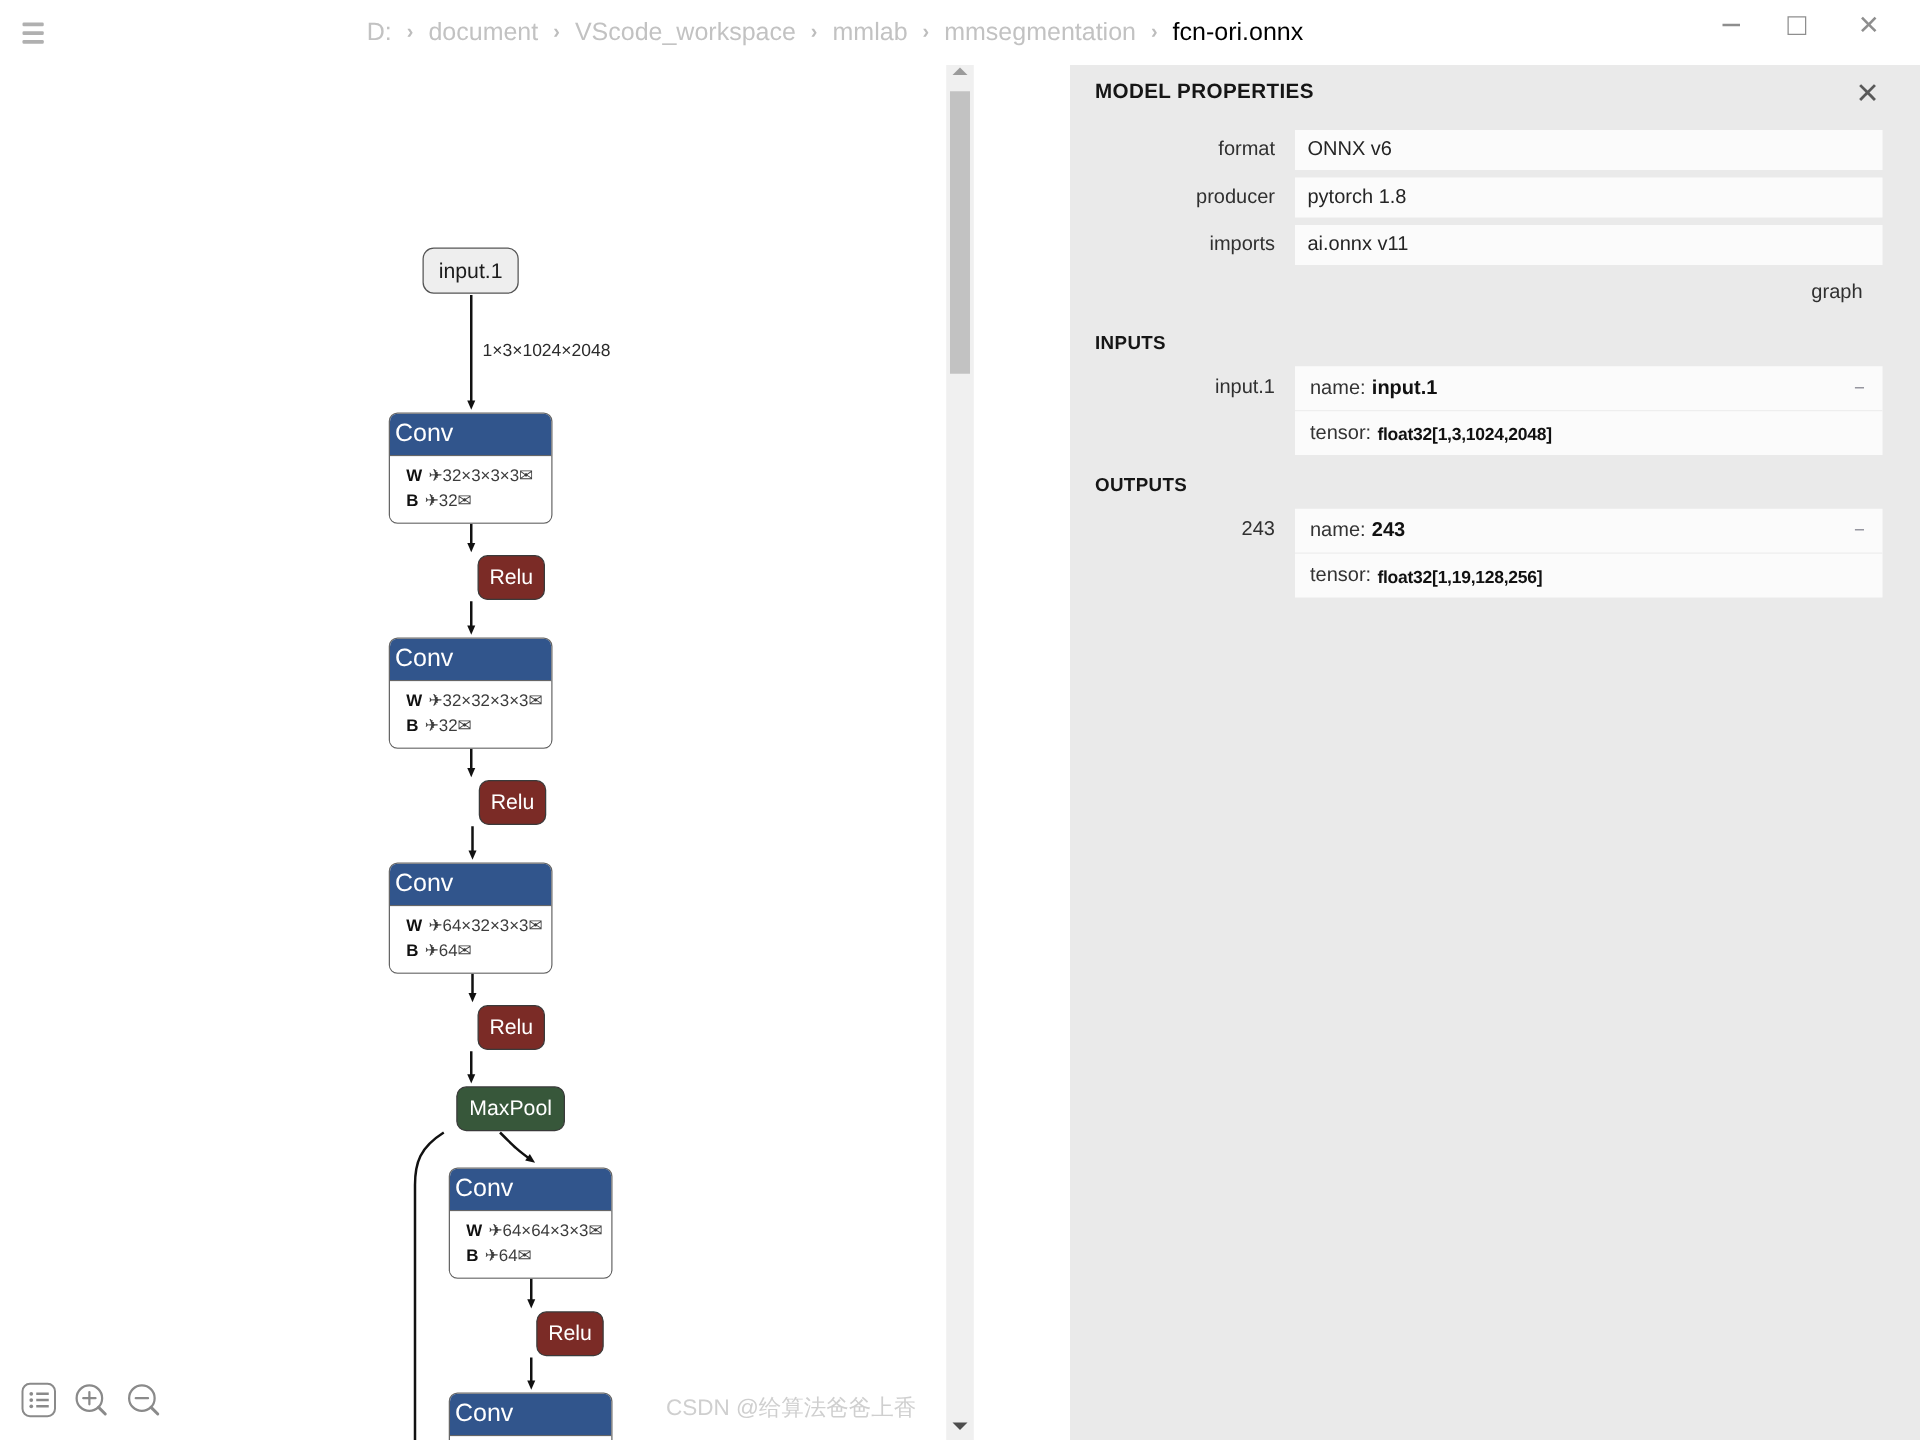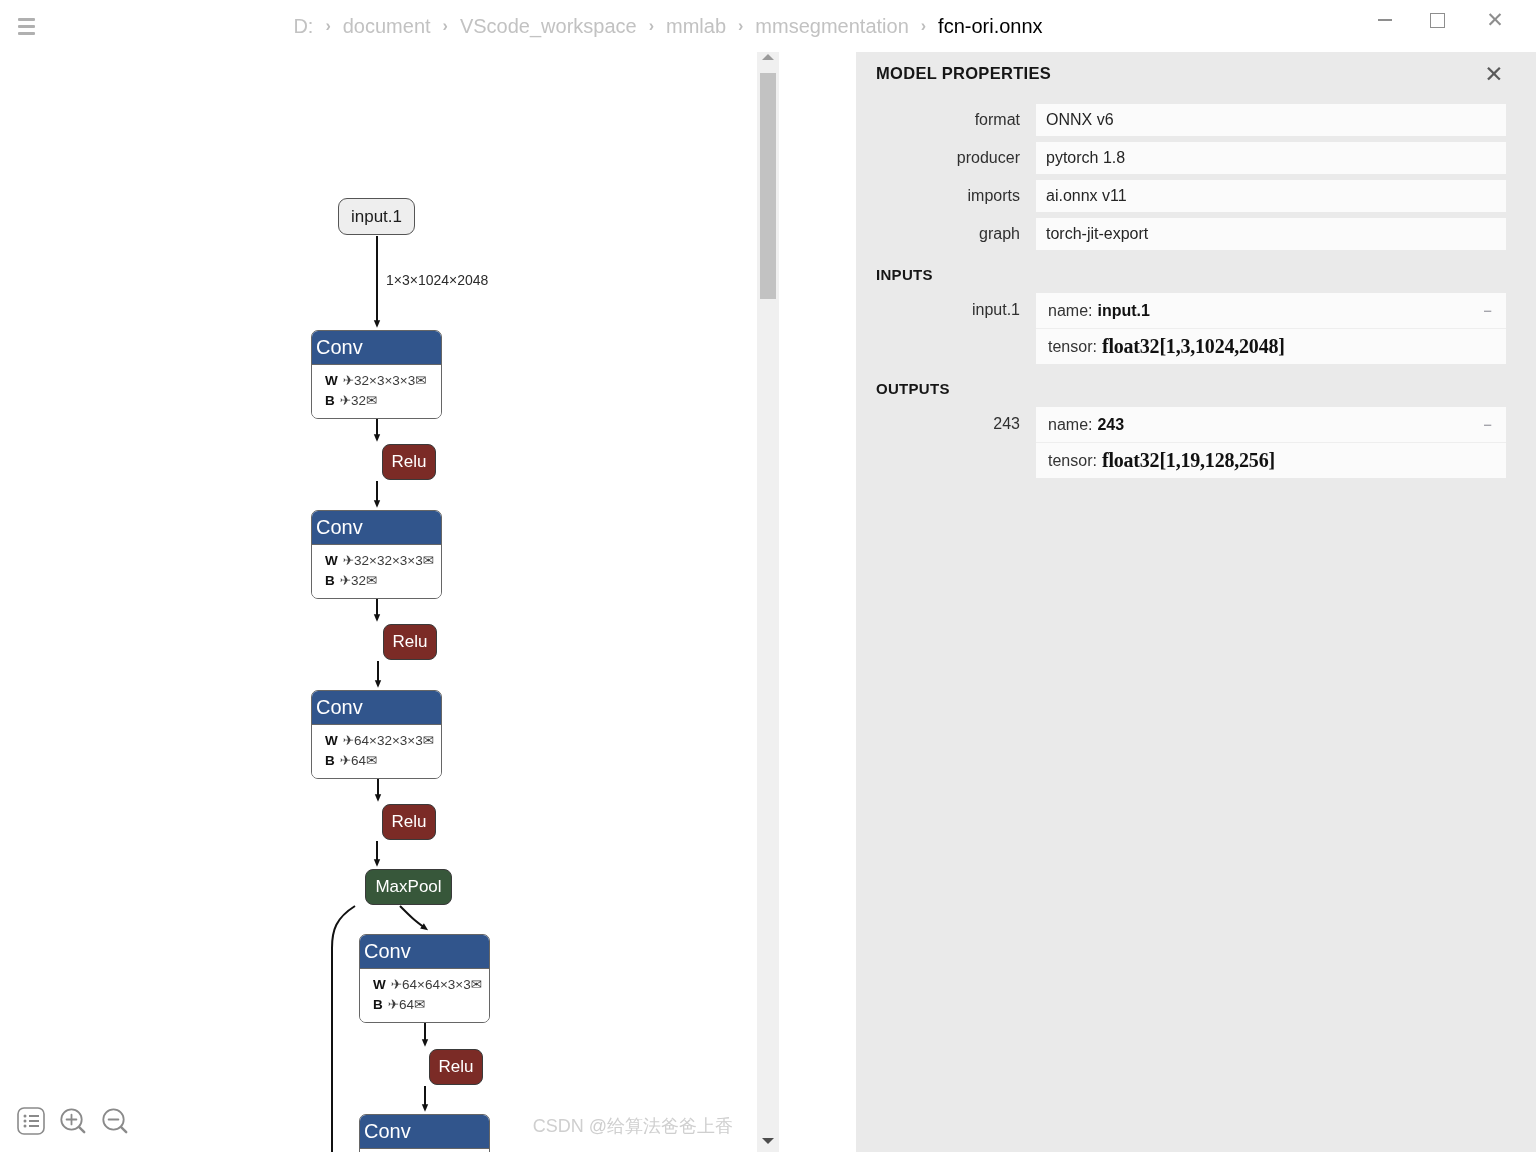--- a/index.html
+++ b/index.html
@@ -316,22 +316,22 @@
     color: #2c2c2c;
   }
   .io-line.top { border-bottom: 1px solid #eeeeee; }
   .io-line .k { color: #333333; }
   .io-line .v {
     font-weight: bold;
     color: #111111;
     margin-left: 5px;
   }
   .io-line .v.mono {
-    font-family: Liberation Serif, serif;
-    font-size: 20px;
+    font-family: Liberation Sans, sans-serif;
+    font-size: 14px;
     letter-spacing: -0.2px;
   }
   .io-toggle {
     margin-left: auto;
     font-size: 15px;
     color: #8d8d96;
     cursor: pointer;
     padding: 0 2px;
   }
 
@@ -512,21 +512,20 @@
         <div class="prop-row">
           <div class="prop-label">producer</div>
           <div class="prop-value">pytorch 1.8</div>
         </div>
         <div class="prop-row">
           <div class="prop-label">imports</div>
           <div class="prop-value">ai.onnx v11</div>
         </div>
         <div class="prop-row">
           <div class="prop-label">graph</div>
-          <div class="prop-value">torch-jit-export</div>
         </div>
       </div>
 
     <div class="section-title">INPUTS</div>
     <div id="inputs-list">
         <div class="io-row">
           <div class="io-label">input.1</div>
           <div class="io-card">
             <div class="io-line top">
               <span class="k">name:</span>

